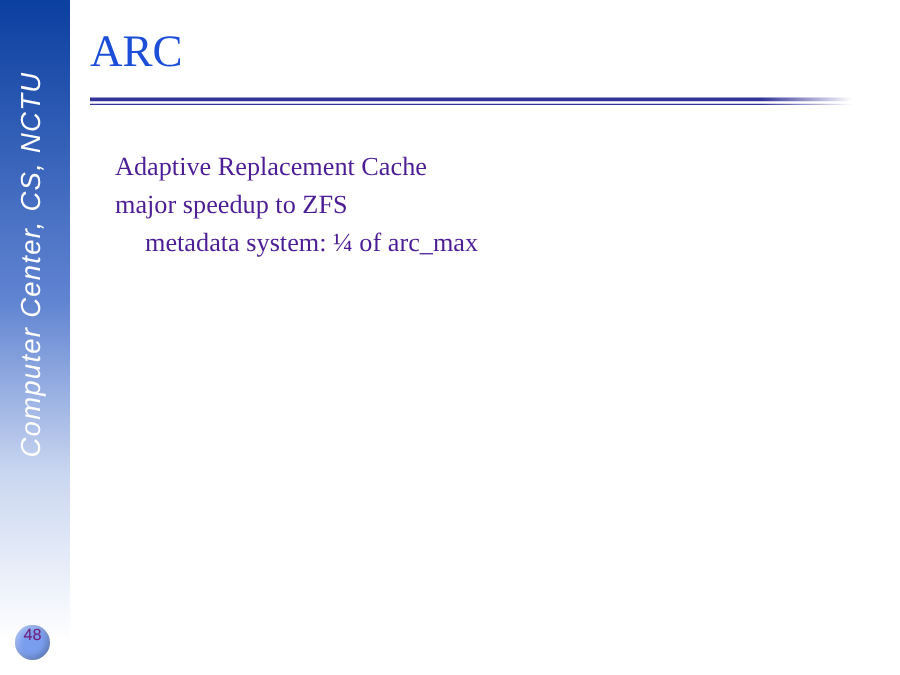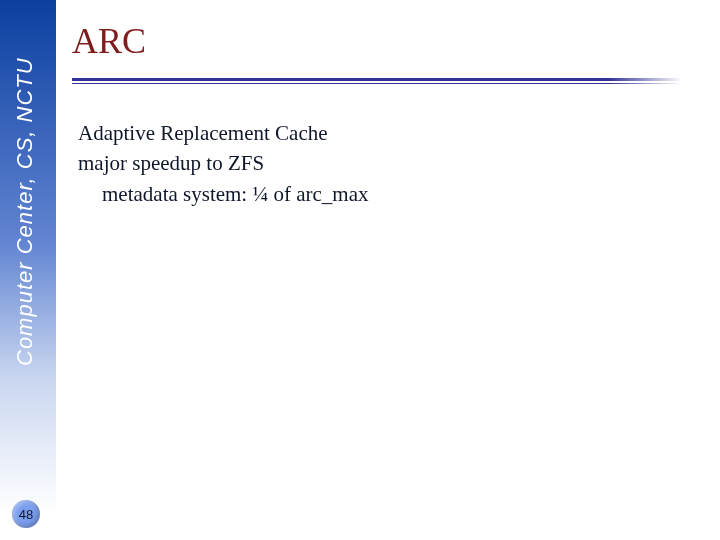--- a/index.html
+++ b/index.html
@@ -39,33 +39,33 @@
   }
   .page-number {
     position: absolute;
     left: 12px;
     bottom: 12px;
     width: 28px;
     height: 28px;
     border-radius: 50%;
     background: #7a9eee;
     box-shadow: inset -2px -2px 5px rgba(0,0,0,0.25), inset 2px 2px 5px rgba(255,255,255,0.4);
-    color: #0f172a;
+    color: #701a75;
     font-family: Arial, Helvetica, sans-serif;
     font-size: 13px;
     display: flex;
-    align-items: center;
+    align-items: flex-start;
     justify-content: center;
   }
   .slide-title {
     position: absolute;
     left: 72px;
     top: 20px;
     font-size: 36px;
-    color: #7f1d1d;
+    color: #1d4ed8;
   }
   .title-underline {
     position: absolute;
     left: 72px;
     top: 78px;
     width: 610px;
     height: 4px;
   }
   .title-underline .thick {
     position: absolute;
@@ -78,26 +78,26 @@
   .title-underline .thin {
     position: absolute;
     top: 5px;
     left: 0;
     width: 100%;
     height: 1px;
     background: linear-gradient(to right, #333399 0%, #333399 88%, rgba(51,51,153,0) 100%);
   }
   .content {
     position: absolute;
-    left: 78px;
+    left: 92px;
     top: 118px;
     width: 620px;
     font-size: 21px;
     line-height: 1.45;
-    color: #0f172a;
+    color: #4c1d95;
   }
   .lvl2 { margin-left: 24px; }
   .lvl3 { }
 </style>
 </head>
 <body>
 
 <div class="sidebar">
   <div class="sidebar-text">Computer Center, CS, NCTU</div>
 </div>

